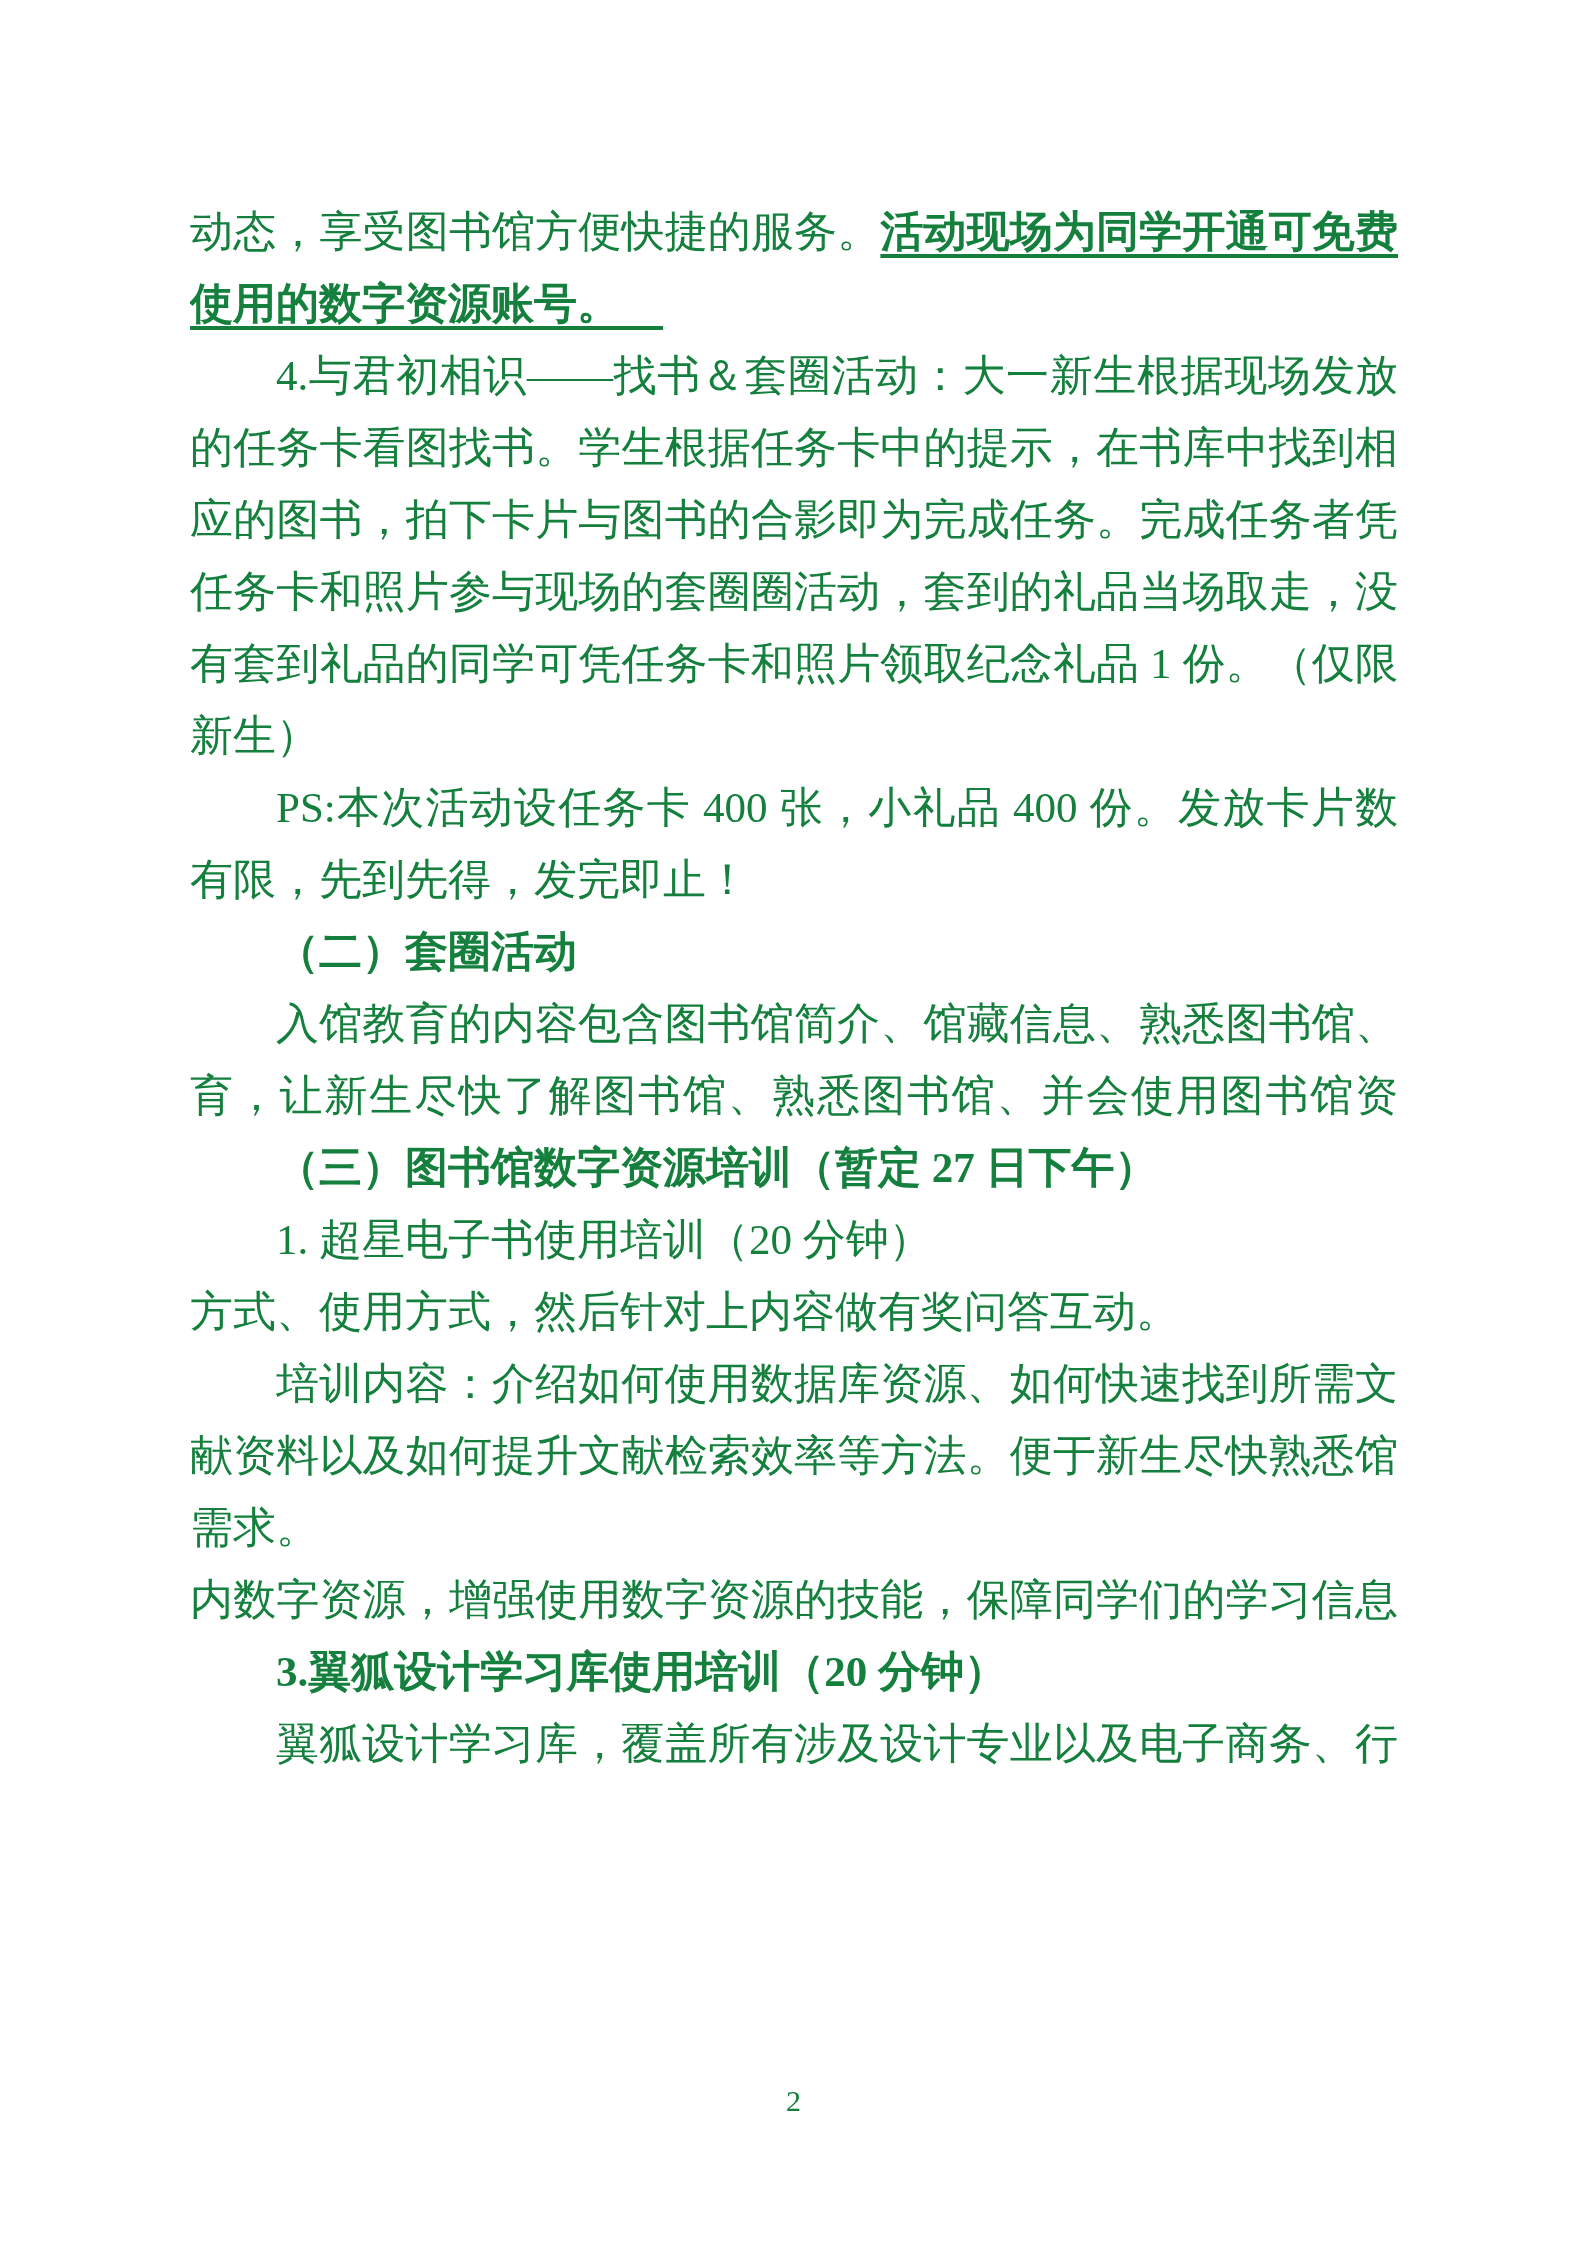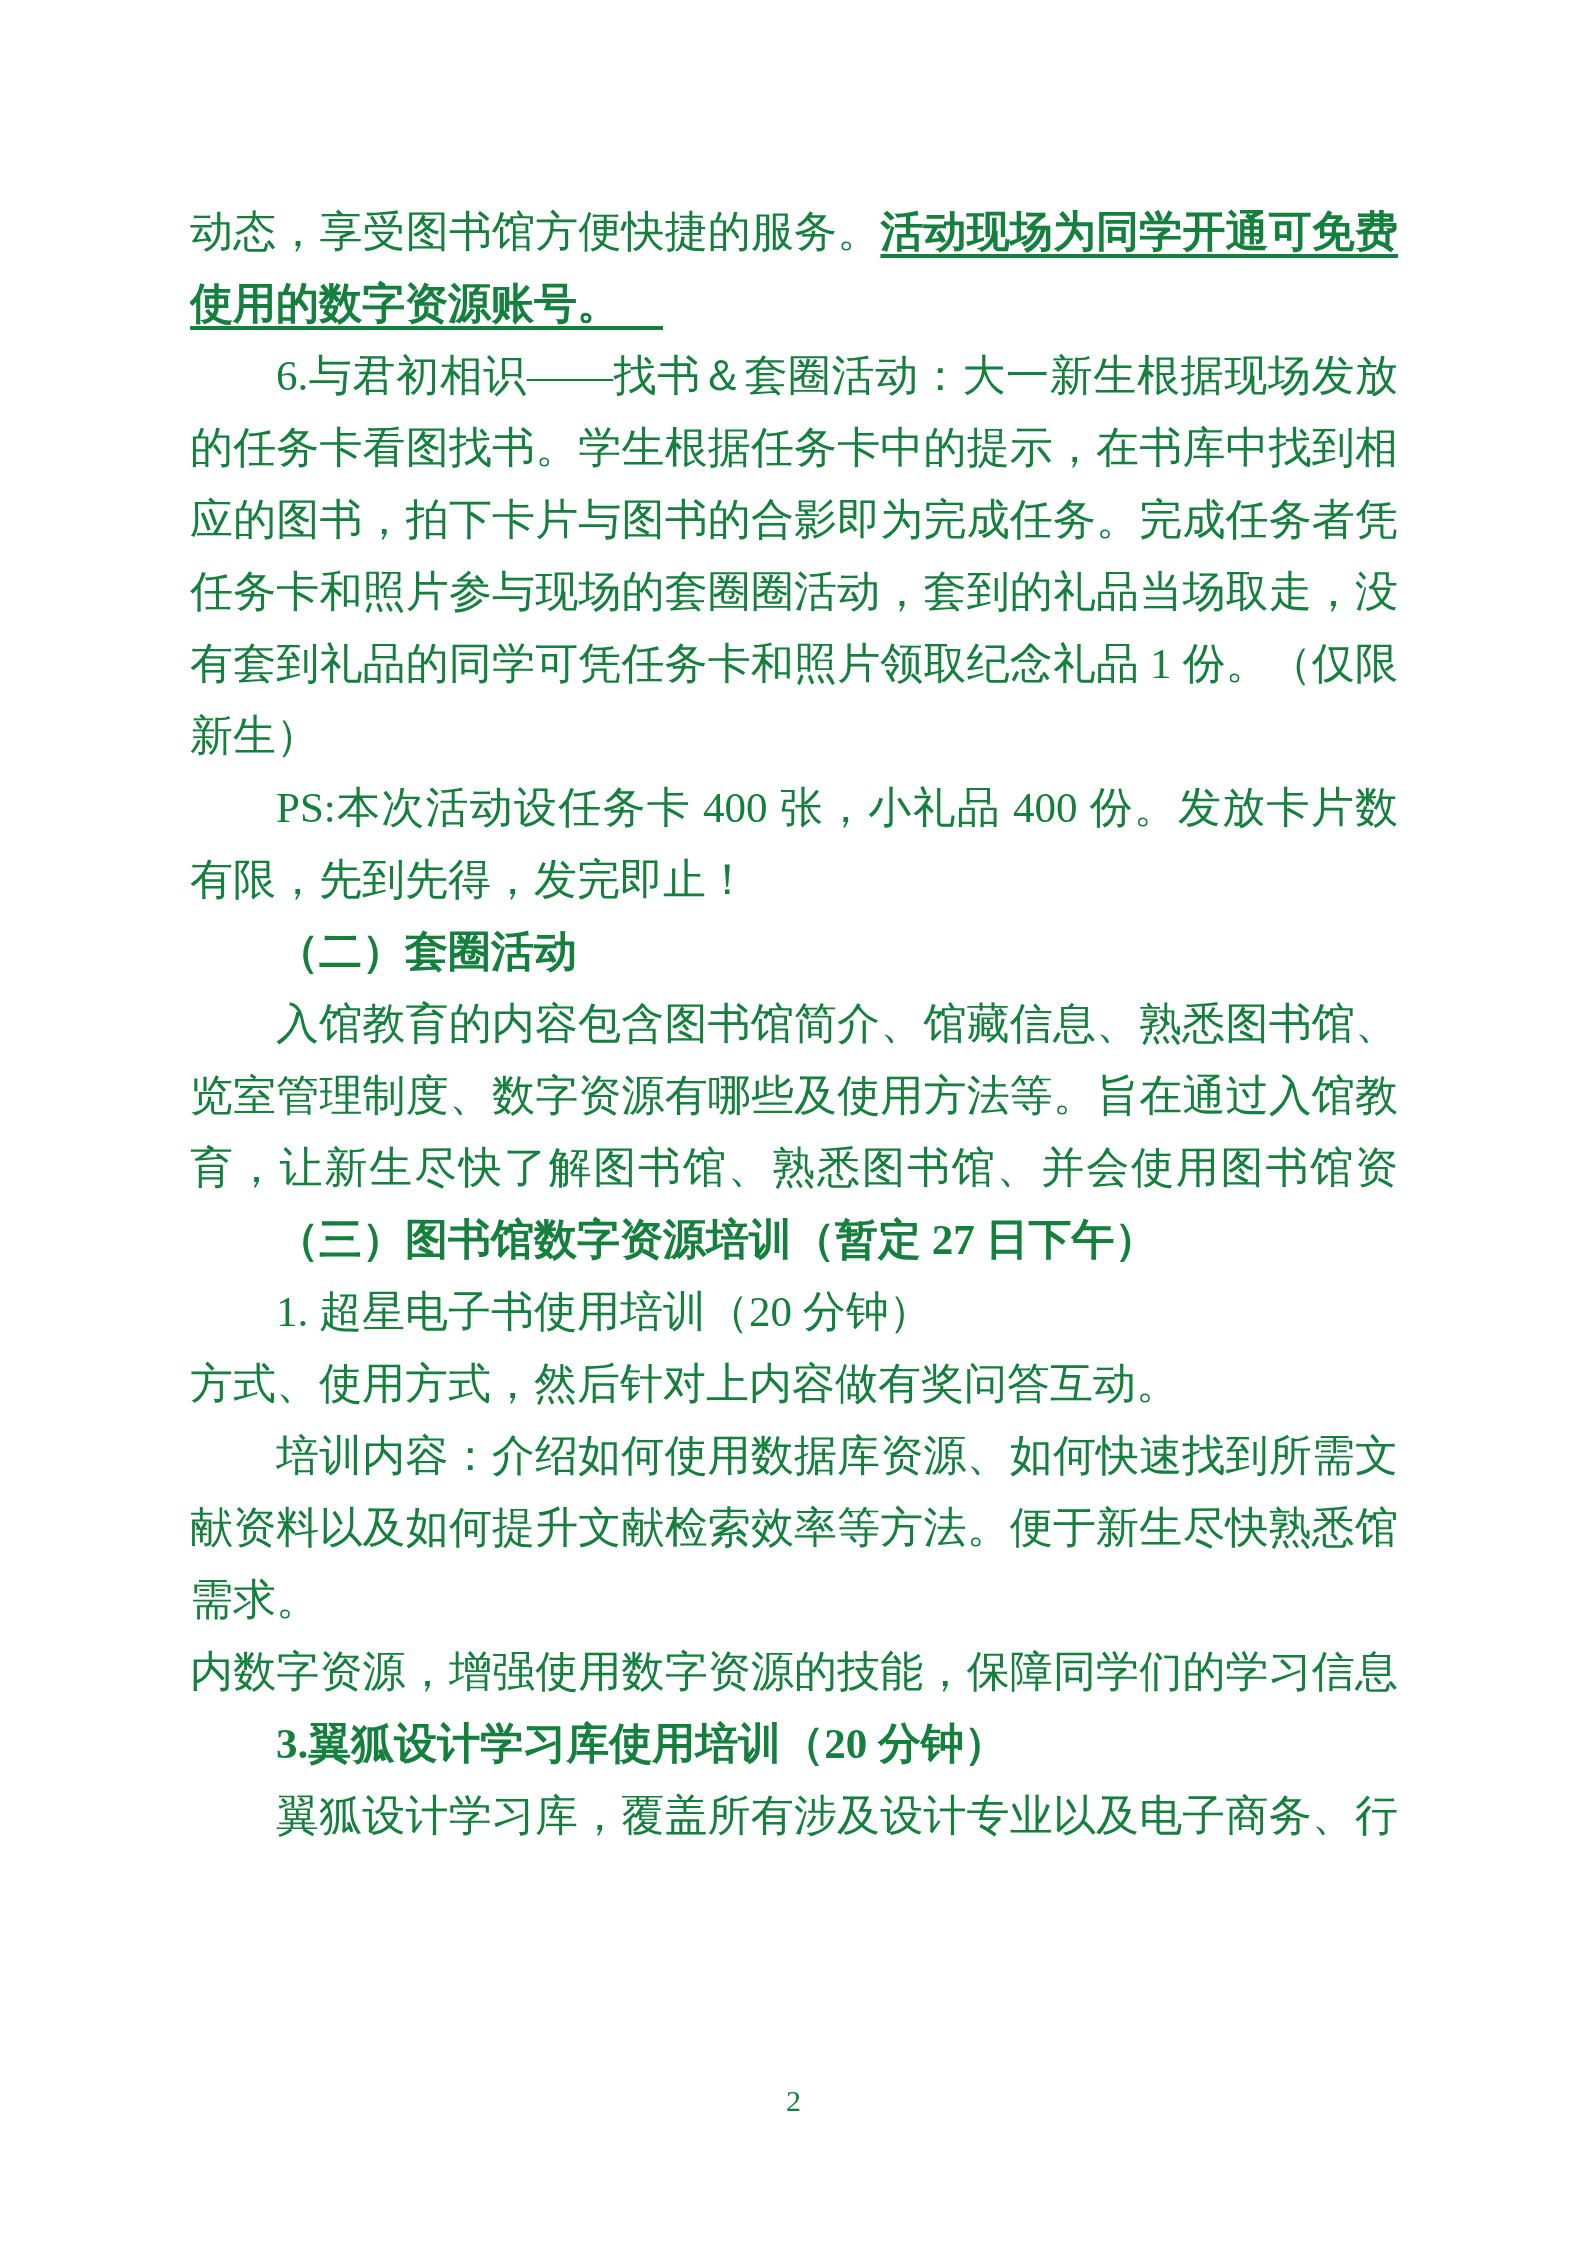--- a/index.html
+++ b/index.html
@@ -44,31 +44,30 @@
     line-height: 34px;
   }
 </style>
 </head>
 <body>
 
 <div class="page">
   <main class="doc-body">
       <div class="line align-justify"><span class="">动态，享受图书馆方便快捷的服务。</span><span class="seg-bold seg-underline">活动现场为同学开通可免费</span></div>
       <div class="line align-left"><span class="seg-bold seg-underline">使用的数字资源账号。　</span></div>
-      <div class="line align-justify indent"><span class="">6.与君初相识——找书＆套圈活动：大一新生根据现场发放</span></div>
+      <div class="line align-justify indent"><span class="">4.与君初相识——找书＆套圈活动：大一新生根据现场发放</span></div>
       <div class="line align-justify"><span class="">的任务卡看图找书。学生根据任务卡中的提示，在书库中找到相</span></div>
       <div class="line align-justify"><span class="">应的图书，拍下卡片与图书的合影即为完成任务。完成任务者凭</span></div>
       <div class="line align-justify"><span class="">任务卡和照片参与现场的套圈圈活动，套到的礼品当场取走，没</span></div>
       <div class="line align-justify"><span class="">有套到礼品的同学可凭任务卡和照片领取纪念礼品 1 份。（仅限</span></div>
       <div class="line align-left"><span class="">新生）</span></div>
       <div class="line align-justify indent"><span class="">PS:本次活动设任务卡 400 张，小礼品 400 份。发放卡片数量</span></div>
       <div class="line align-left"><span class="">有限，先到先得，发完即止！</span></div>
       <div class="line align-left indent"><span class="seg-bold ">（二）套圈活动</span></div>
       <div class="line align-justify indent"><span class="">入馆教育的内容包含图书馆简介、馆藏信息、熟悉图书馆、阅</span></div>
-      <div class="line align-justify"><span class="">览室管理制度、数字资源有哪些及使用方法等。旨在通过入馆教</span></div>
       <div class="line align-justify"><span class="">育，让新生尽快了解图书馆、熟悉图书馆、并会使用图书馆资源。</span></div>
       <div class="line align-left indent"><span class="seg-bold ">（三）图书馆数字资源培训（暂定 27 日下午）</span></div>
       <div class="line align-left indent"><span class="">1. 超星电子书使用培训（20 分钟）</span></div>
       <div class="line align-left"><span class="">方式、使用方式，然后针对上内容做有奖问答互动。</span></div>
       <div class="line align-justify indent"><span class="">培训内容：介绍如何使用数据库资源、如何快速找到所需文</span></div>
       <div class="line align-justify"><span class="">献资料以及如何提升文献检索效率等方法。便于新生尽快熟悉馆</span></div>
       <div class="line align-left"><span class="">需求。</span></div>
       <div class="line align-justify"><span class="">内数字资源，增强使用数字资源的技能，保障同学们的学习信息</span></div>
       <div class="line align-left indent"><span class="seg-bold ">3.翼狐设计学习库使用培训（20 分钟）</span></div>
       <div class="line align-justify indent"><span class="">翼狐设计学习库，覆盖所有涉及设计专业以及电子商务、行</span></div>

